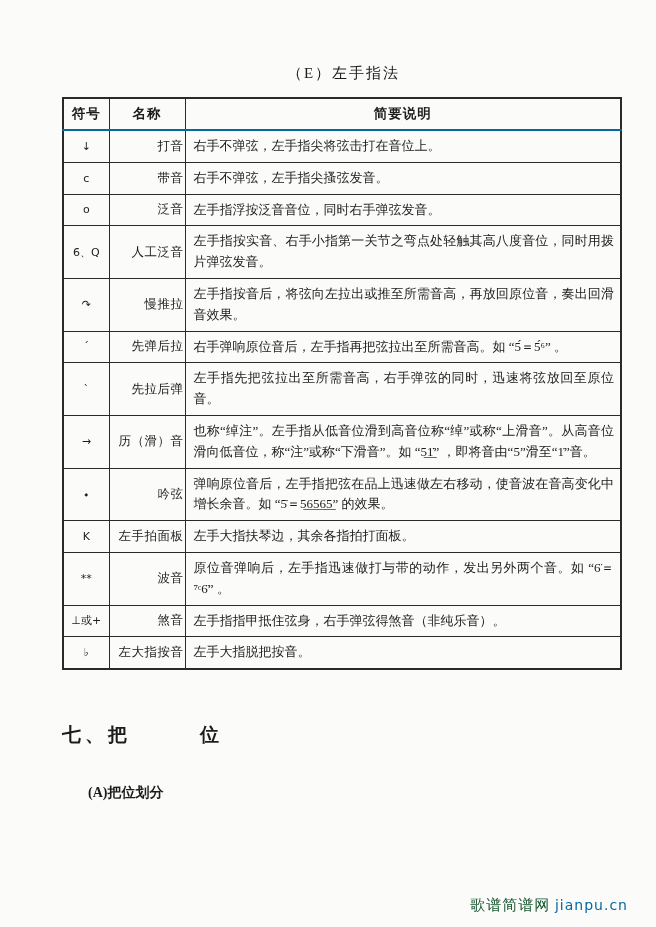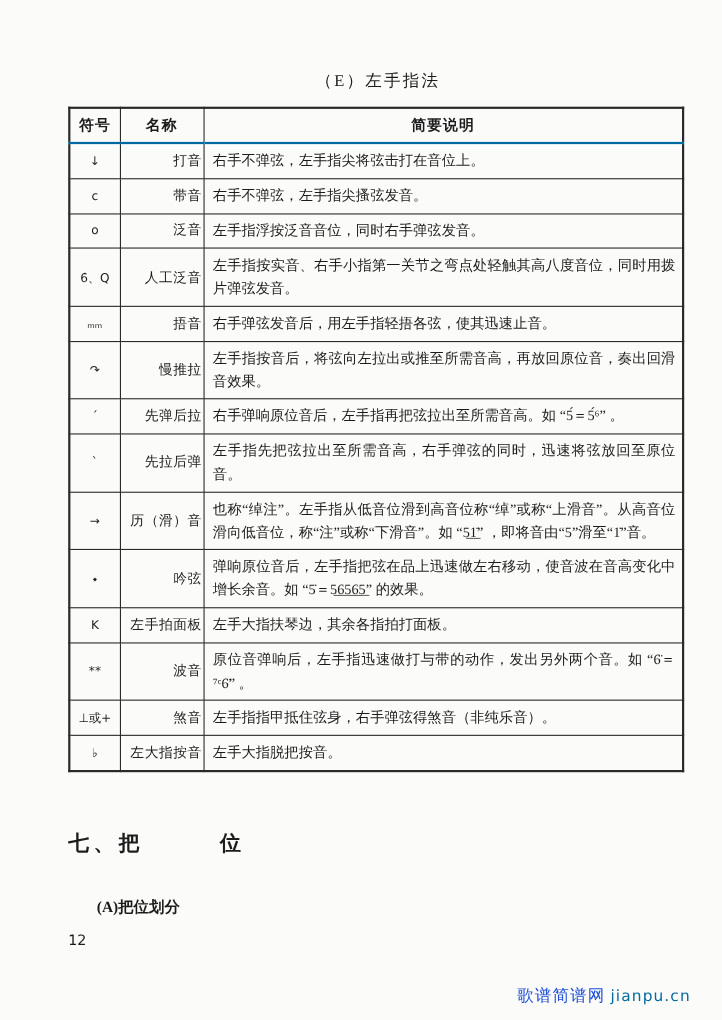--- a/index.html
+++ b/index.html
@@ -86,21 +86,21 @@
     font-size:13px;
     font-family:"DejaVu Sans",sans-serif;
   }
   .watermark{
     position:absolute;
     right:28px;
     bottom:12px;
     font-size:15px;
     letter-spacing:1px;
   }
-  .watermark .wm-cn{color:#1d4ed8;}
+  .watermark .wm-cn{color:#14532d;}
   .watermark .wm-link{font-family:"DejaVu Sans",sans-serif;font-size:14px;}
 </style>
 </head>
 <body>
 
 <div class="page">
 
   <h3 class="table-title">（E）左手指法</h3>
 
   <table class="fingering">
@@ -131,25 +131,20 @@
           <td class="symbol-cell">o</td>
           <td class="name-cell">泛音</td>
           <td class="description-cell">左手指浮按泛音音位，同时右手弹弦发音。</td>
         </tr>
         <tr>
           <td class="symbol-cell">6̇、Q</td>
           <td class="name-cell">人工泛音</td>
           <td class="description-cell">左手指按实音、右手小指第一关节之弯点处轻触其高八度音位，同时用拨片弹弦发音。</td>
         </tr>
         <tr>
-          <td class="symbol-cell">ₘₘ</td>
-          <td class="name-cell">捂音</td>
-          <td class="description-cell">右手弹弦发音后，用左手指轻捂各弦，使其迅速止音。</td>
-        </tr>
-        <tr>
           <td class="symbol-cell">↷</td>
           <td class="name-cell">慢推拉</td>
           <td class="description-cell">左手指按音后，将弦向左拉出或推至所需音高，再放回原位音，奏出回滑音效果。</td>
         </tr>
         <tr>
           <td class="symbol-cell">ˊ</td>
           <td class="name-cell">先弹后拉</td>
           <td class="description-cell">右手弹响原位音后，左手指再把弦拉出至所需音高。如 “5́＝5́⁶” 。</td>
         </tr>
         <tr>
@@ -188,19 +183,18 @@
           <td class="description-cell">左手大指脱把按音。</td>
         </tr>
       </tbody>
   </table>
 
   <h2 class="section-heading">七、把　　　位</h2>
 
   <h4 class="subsection-heading">(A)把位划分</h4>
 
 
-  <div class="page-number">12</div>
 
   <div class="watermark">
     <span class="wm-cn">歌谱简谱网 </span><span class="wm-link" style="color: #0369a1;">jianpu.cn</span>
   </div>
 
 </div>
 
 </body></html>

